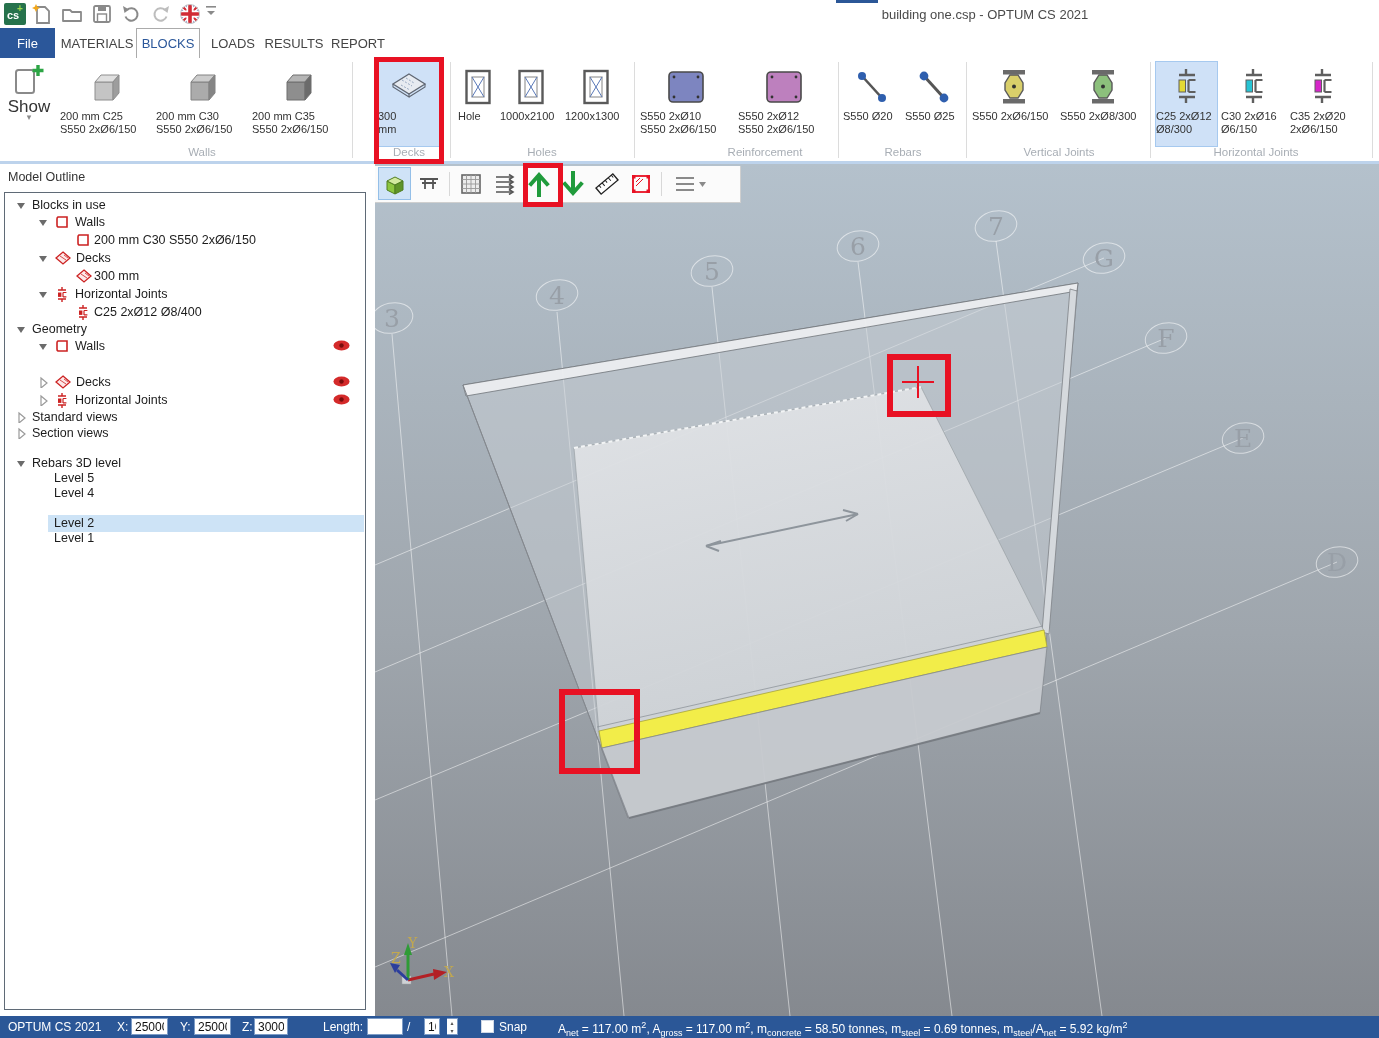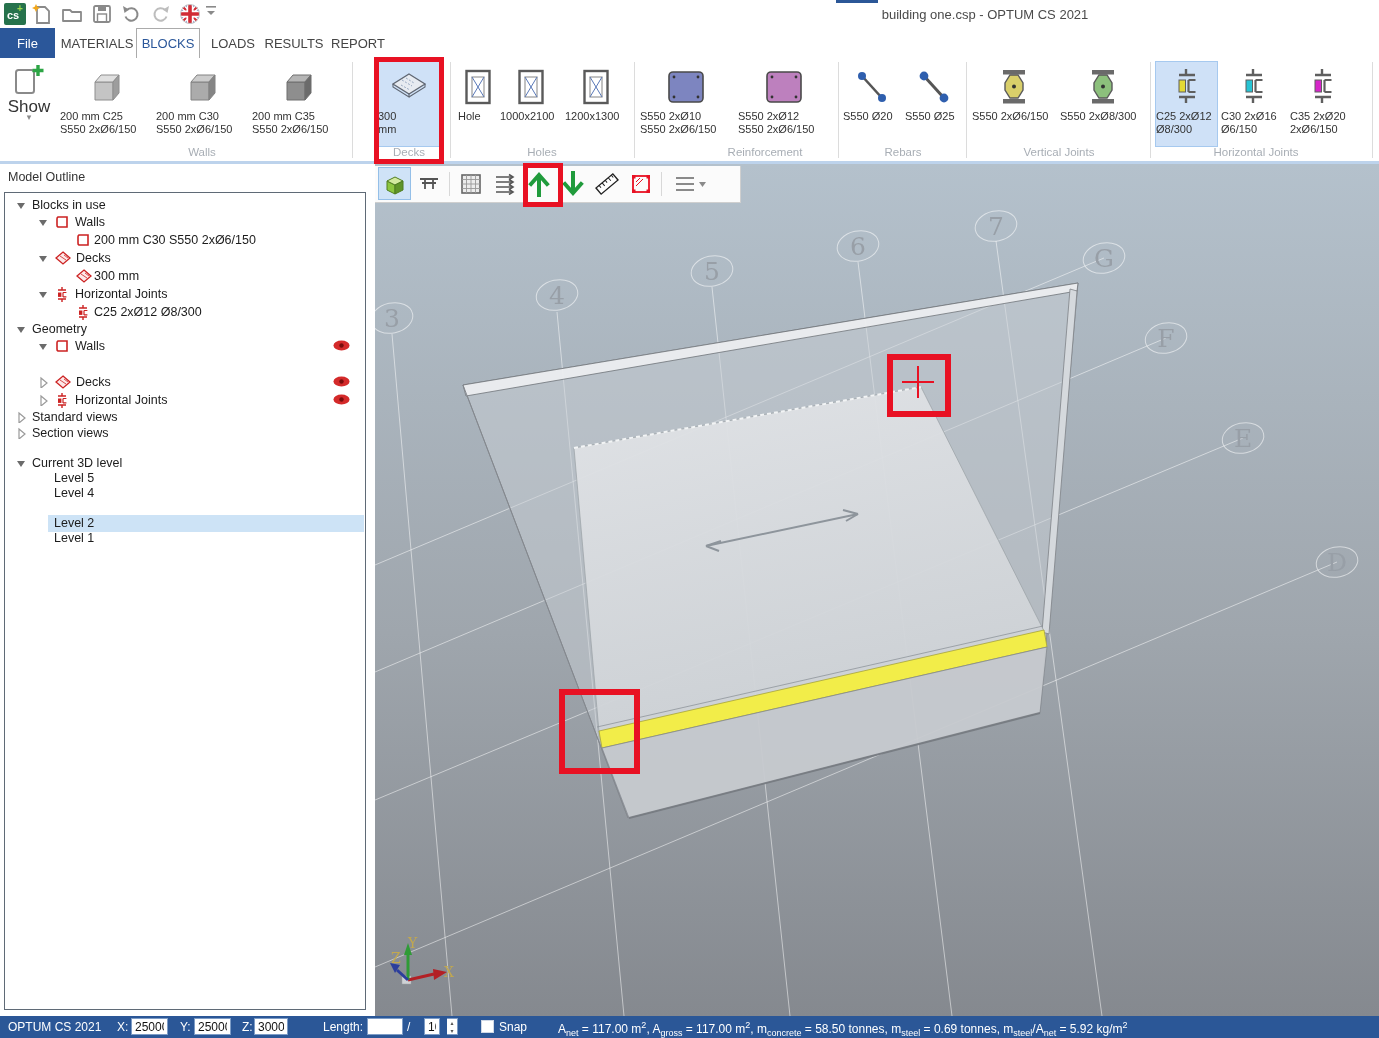--- a/index.html
+++ b/index.html
@@ -438,21 +438,21 @@
       </svg>
     <span class="lbl" style="left:70px">Horizontal Joints</span>
   </div>
 
   <div class="trow bold" style="top:111px">
     <svg class="ticon" style="left:71px" width="14" height="15">
         <path d="M7,0 v3 M3,3 h8 M3,12 h8 M7,12 v3" stroke="#cc2222" stroke-width="1.4" fill="none"></path>
         <rect x="3" y="5.5" width="3.4" height="4.4" fill="#cc2222"></rect>
         <path d="M8,5.5 v4.4 M8,5.5 h3.4 M8,9.9 h3.4" stroke="#cc2222" stroke-width="1.2" fill="none"></path>
       </svg>
-    <span class="lbl" style="left:89px">C25 2xØ12 Ø8/300</span>
+    <span class="lbl" style="left:89px">C25 2xØ12 Ø8/400</span>
   </div>
 
   <div class="trow" style="top:128px">
     <svg class="caret" style="left:10px">
         <polygon points="2,4 10,4 6,10" fill="#6b6b6b"></polygon>
       </svg>
     <span class="lbl" style="left:27px">Geometry</span>
   </div>
 
   <div class="trow" style="top:145px">
@@ -510,21 +510,21 @@
   <div class="trow" style="top:216px">
     <svg class="caret" style="left:10px">
         <polygon points="4,2 10,7 4,12" fill="none" stroke="#9a9a9a" stroke-width="1.2"></polygon>
       </svg>
     <span class="lbl" style="left:27px">Standard views</span>
   </div>
   <div class="trow" style="top:262px">
     <svg class="caret" style="left:10px">
         <polygon points="2,4 10,4 6,10" fill="#6b6b6b"></polygon>
       </svg>
-    <span class="lbl" style="left:27px">Current 3D level</span>
+    <span class="lbl" style="left:27px">Rebars 3D level</span>
   </div>
 
   <div class="trow" style="top:277px">
       <span class="lbl" style="left:49px">Level 5</span>
     </div>
   <div class="trow" style="top:292px">
       <span class="lbl" style="left:49px">Level 4</span>
     </div>
   <div class="trow bold" style="top:322px">
     <div class="rowsel"></div>

